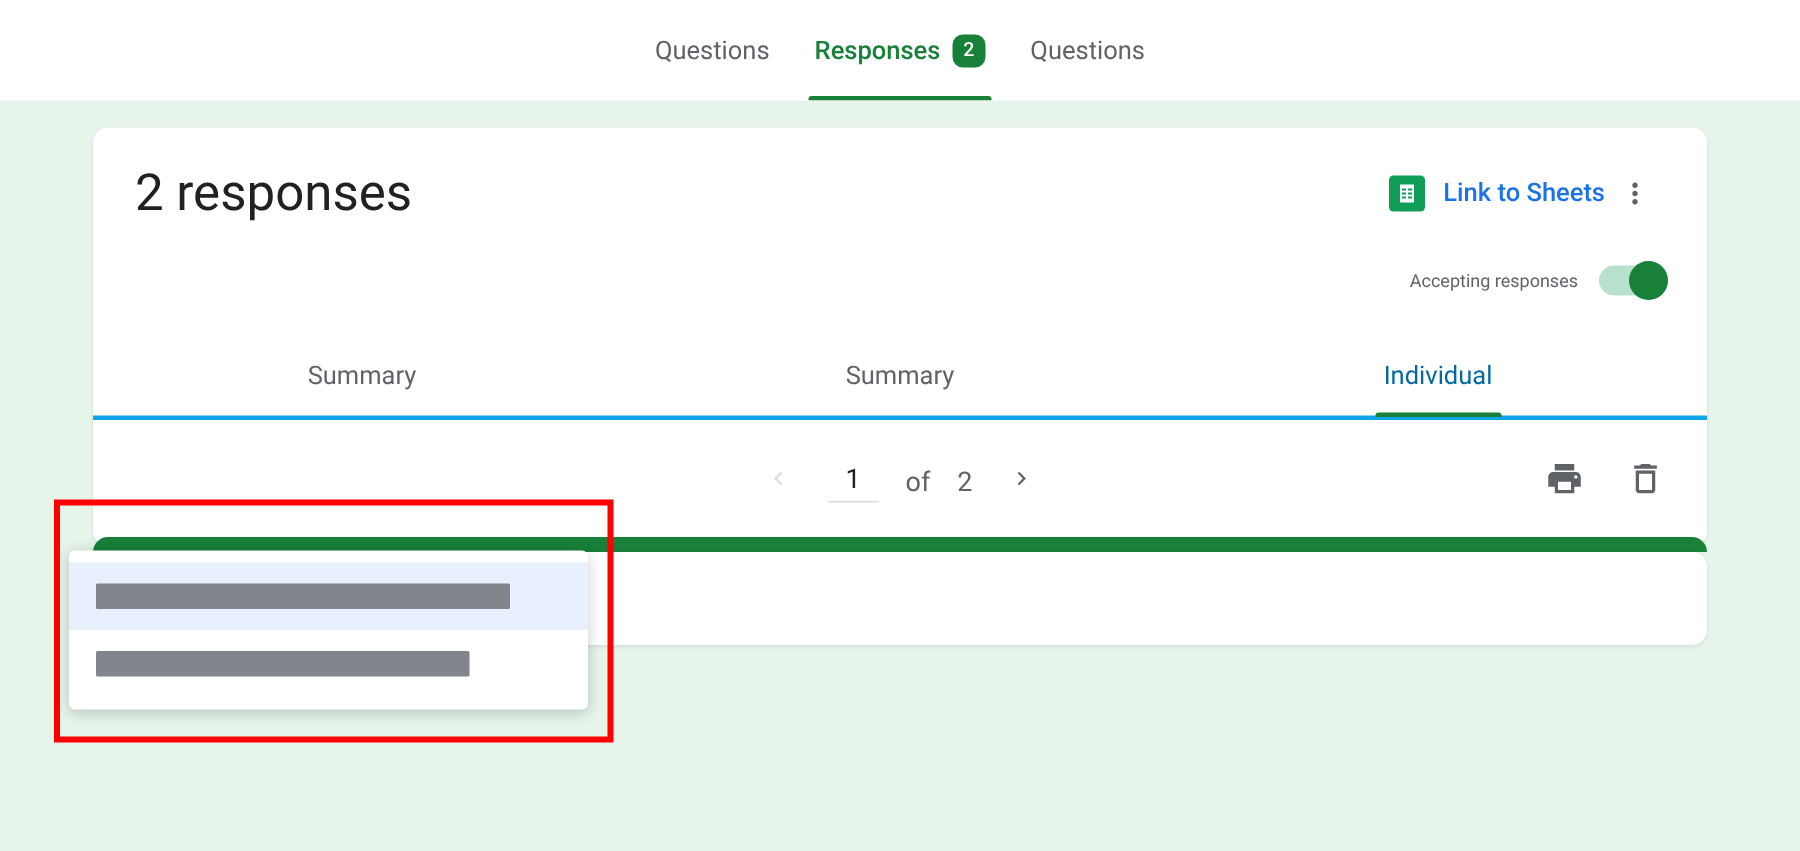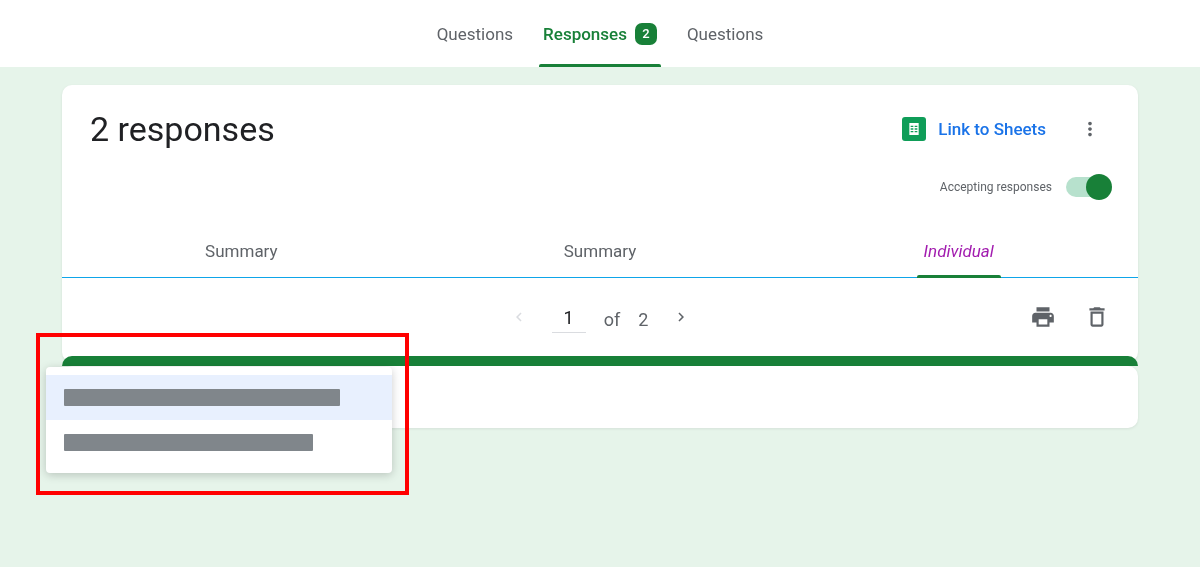--- a/index.html
+++ b/index.html
@@ -10,35 +10,35 @@
     .top-tab.active { color: #188038; font-weight: 500; }
     .top-tab.active::after { content: ''; position: absolute; bottom: 0; left: 0; right: 0; height: 3px; background: #188038; border-radius: 2px 2px 0 0; }
     .badge { background: #188038; color: #fff; border-radius: 7px; min-width: 22px; height: 22px; display: inline-flex; align-items: center; justify-content: center; font-size: 13px; font-weight: 500; padding: 0 5px; }
     
     .canvas { background: #e6f4ea; padding: 18px 62px 0; height: 500px; position: relative; }
     .card { background: #fff; border-radius: 10px; box-shadow: 0 1px 3px rgba(0,0,0,0.08); }
     
     .card-main { padding: 0; }
     .card-header { display: flex; justify-content: space-between; align-items: center; padding: 24px 28px 8px; }
     .title { font-size: 34px; color: #202124; font-weight: 400; }
-    .header-right { display: flex; align-items: center; gap: 24px; }
+    .header-right { display: flex; align-items: center; }
     .link-sheets { display: flex; align-items: center; gap: 12px; color: #1a73e8; font-size: 17px; font-weight: 500; cursor: pointer; }
     .sheets-icon { width: 24px; height: 24px; background: #0f9d58; border-radius: 3px; display: flex; align-items: center; justify-content: center; }
     .sheets-icon svg { fill: #fff; }
     .more-btn { width: 40px; height: 40px; border-radius: 50%; display: flex; align-items: center; justify-content: center; cursor: pointer; }
     .more-btn svg { fill: #5f6368; }
     
     .accepting-row { display: flex; justify-content: flex-end; align-items: center; gap: 14px; padding: 20px 28px 28px; }
     .accepting-label { color: #5f6368; font-size: 12px; }
     .toggle { width: 44px; height: 20px; background: #b7e1cd; border-radius: 10px; position: relative; cursor: pointer; }
     .toggle::after { content: ''; position: absolute; right: -2px; top: -3px; width: 26px; height: 26px; background: #188038; border-radius: 50%; }
     
-    .sub-tabs { display: flex; border-bottom: 1px solid #0ea5e9; }
+    .sub-tabs { display: flex; border-bottom: 3px solid #0ea5e9; }
     .sub-tab { flex: 1; text-align: center; padding: 16px 0; font-size: 17px; color: #5f6368; cursor: pointer; position: relative; }
-    .sub-tab.active { color: #a21caf; font-style: italic; }
+    .sub-tab.active { color: #0369a1; }
     .sub-tab.active::after { content: ''; position: absolute; bottom: -1px; left: 50%; transform: translateX(-50%); width: 84px; height: 3px; background: #188038; border-radius: 2px 2px 0 0; }
     
     .pager-row { display: flex; align-items: center; padding: 24px 28px 26px; }
     .pager-left { flex: 1; }
     .pager-center { display: flex; align-items: center; gap: 18px; }
     .chev { cursor: pointer; padding: 6px; }
     .chev.disabled svg { fill: #dadce0; }
     .chev svg { fill: #5f6368; width: 18px; height: 18px; }
     .pager-text { display: flex; align-items: center; gap: 18px; font-size: 18px; color: #5f6368; }
     .pager-num { color: #202124; border-bottom: 1px solid #dadce0; padding: 2px 8px 4px; min-width: 34px; text-align: center; display: inline-block; }

